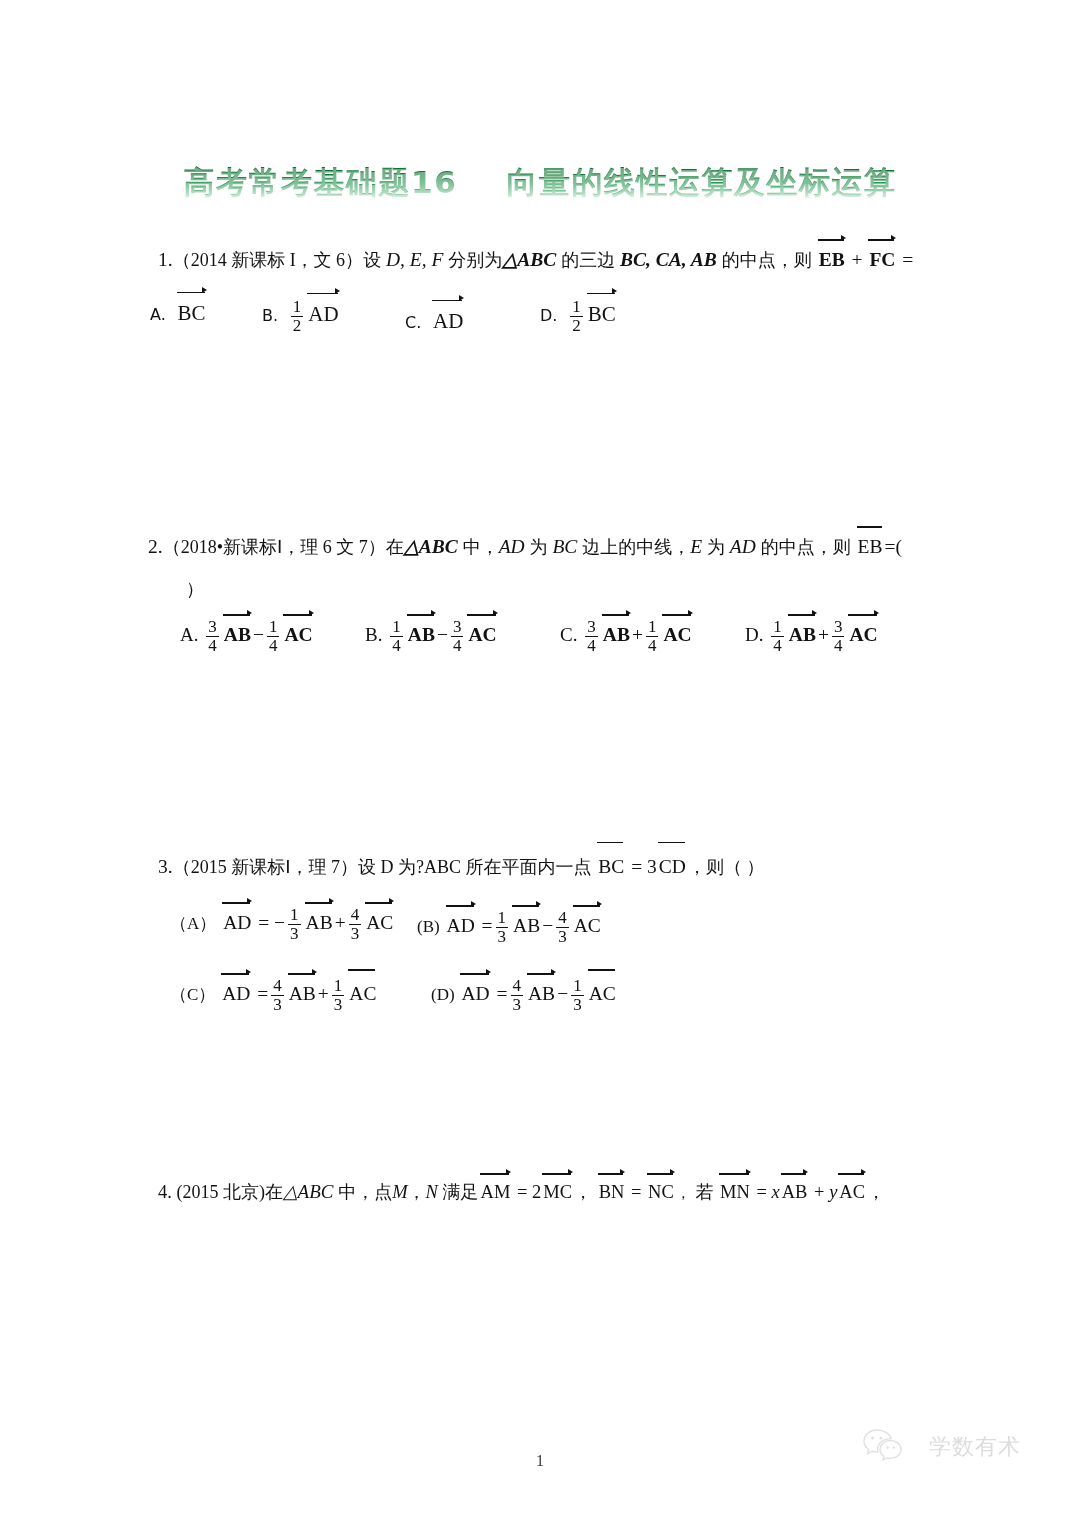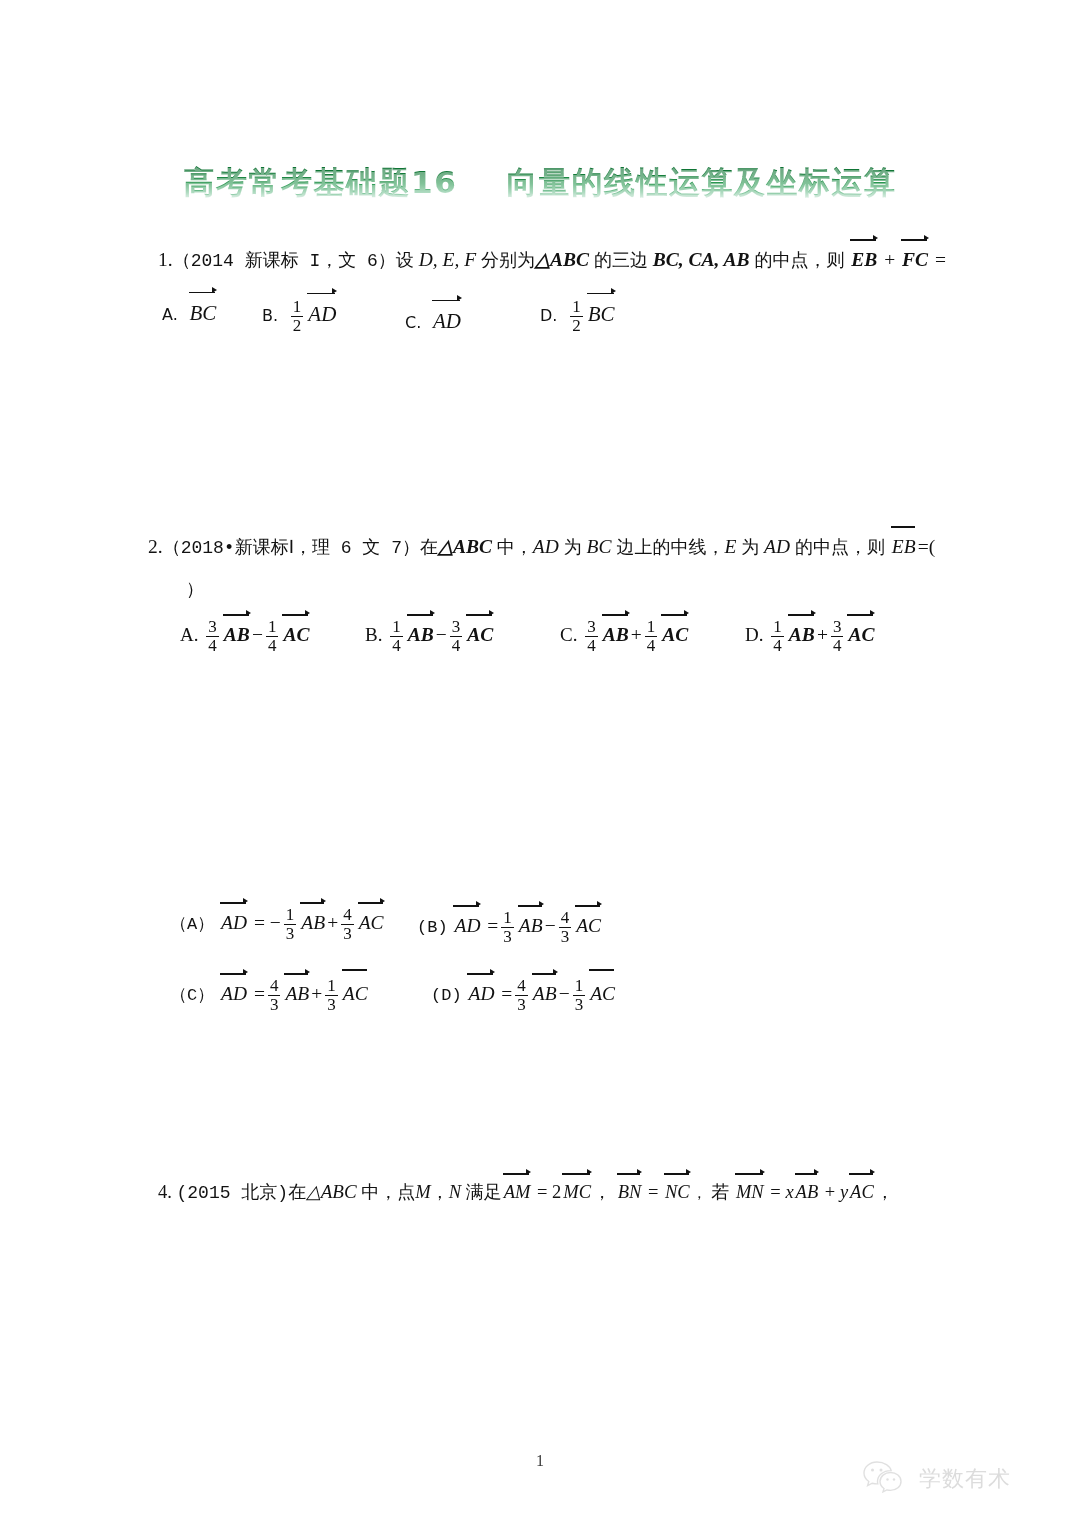--- a/index.html
+++ b/index.html
@@ -57,30 +57,29 @@
 
   
   .q {
     position: absolute;
     font-family: "Liberation Serif", "DejaVu Serif", serif;
     font-size: 19.5px;
     line-height: 1.5;
     color: #121212;
     white-space: nowrap;
   }
-  .cn { font-family: Liberation Mono, monospace; font-size: 18px; }
+  .cn { font-family: Liberation Serif, serif; font-size: 18px; }
   .it { font-style: italic; font-family: "Liberation Serif", serif; text-align: center; }
   .bi { font-style: italic; font-weight: bold; font-family: "Liberation Serif", serif; }
   .num { font-family: "Liberation Serif", serif; }
 
   
   .vec {
     position: relative;
     display: inline-block;
-    font-style: italic;
     padding: 0 1px;
     margin: 0 1px;
   }
   .vec::before {
     content: "";
     position: absolute;
     left: 0; right: 2px;
     top: -0.30em;
     height: 1.4px;
     background: #121212;
@@ -129,24 +128,24 @@
     top: 1412px;
     width: 1080px;
     text-align: center;
     font-family: "Liberation Serif", serif;
     font-size: 16px;
     color: #3b3b3b;
   }
   .watermark {
     position: absolute;
     left: 862px;
-    top: 1420px;
+    top: 1388px;
     display: flex;
     align-items: center;
-    gap: 15px;
+    gap: 25px;
     opacity: 0.30;
     text-align: right;
   }
   .wechat-icon { display: block; }
   .watermark-text {
     font-family: "DejaVu Sans", "Liberation Sans", sans-serif;
     font-size: 22px;
     color: #8d8d8d;
     letter-spacing: 1px;
     white-space: nowrap;
@@ -158,21 +157,21 @@
 <div class="page">
 
   <div class="title-block">
     <span class="title-text">高考常考基础题16    向量的线性运算及坐标运算</span>
   </div>
 
   <div class="q" style="left:158px; top:205px;">
     <span class="num">1.</span><span class="cn">（2014 新课标 I，文 6）</span><span class="cn">设</span>&nbsp;<span class="it">D, E, F</span>&nbsp;<span class="cn">分别为</span><span class="bi">△ABC</span>&nbsp;<span class="cn">的三边</span>&nbsp;<span class="bi">BC, CA, AB</span>&nbsp;<span class="cn">的中点，则</span>&nbsp;<span class="vec arrow bold">EB</span>&nbsp;<span>+</span>&nbsp;<span class="vec arrow bold">FC</span>&nbsp;<span>=</span>
   </div>
 
-  <div class="q" style="left:162px; top:258px;text-align:center;">
+  <div class="q" style="left:150px; top:258px;text-align:center;">
     <span class="opt-lbl">A.</span>&nbsp;&nbsp;<span class="vec arrow" style="font-size:21px;">BC</span>
   </div>
   <div class="q" style="left:262px; top:258px;">
     <span class="opt-lbl">B.</span>&nbsp;&nbsp;<span class="frac"><span class="n">1</span><span class="d">2</span></span><span class="vec arrow" style="font-size:21px;">AD</span>
   </div>
   <div class="q" style="left:405px; top:266px;">
     <span class="opt-lbl">C.</span>&nbsp;&nbsp;<span class="vec arrow" style="font-size:21px;">AD</span>
   </div>
   <div class="q" style="left:540px; top:258px;">
     <span class="opt-lbl">D.</span>&nbsp;&nbsp;<span class="frac"><span class="n">1</span><span class="d">2</span></span><span class="vec arrow" style="font-size:21px;">BC</span>
@@ -191,20 +190,23 @@
   <div class="q" style="left:365px; top:578px;">
     <span class="opt-lbl-serif">B.</span>&nbsp;<span class="frac"><span class="n">1</span><span class="d">4</span></span><span class="vec arrow bold">AB</span><span>−</span><span class="frac"><span class="n">3</span><span class="d">4</span></span><span class="vec arrow bold">AC</span>
   </div>
   <div class="q" style="left:560px; top:578px;">
     <span class="opt-lbl-serif">C.</span>&nbsp;<span class="frac"><span class="n">3</span><span class="d">4</span></span><span class="vec arrow bold">AB</span><span>+</span><span class="frac"><span class="n">1</span><span class="d">4</span></span><span class="vec arrow bold">AC</span>
   </div>
   <div class="q" style="left:745px; top:578px;">
     <span class="opt-lbl-serif">D.</span>&nbsp;<span class="frac"><span class="n">1</span><span class="d">4</span></span><span class="vec arrow bold">AB</span><span>+</span><span class="frac"><span class="n">3</span><span class="d">4</span></span><span class="vec arrow bold">AC</span>
   </div>
 
+  <div class="q" style="left:158px; top:812px;">
+    <span class="num">3.</span><span class="cn">（2015 新课标Ⅰ，理 7）</span><span class="cn">设 D 为?ABC 所在平面内一点</span>&nbsp;<span class="vec hi">BC</span>&nbsp;<span>= 3</span><span class="vec hi">CD</span><span class="cn">，则（    ）</span>
+  </div>
 
   <div class="q" style="left:170px; top:866px;">
     <span class="cn" style="font-size:17px;">（A）</span>&nbsp;<span class="vec arrow">AD</span>&nbsp;<span>= −</span><span class="frac"><span class="n">1</span><span class="d">3</span></span><span class="vec arrow">AB</span><span>+</span><span class="frac"><span class="n">4</span><span class="d">3</span></span><span class="vec arrow">AC</span>
   </div>
   <div class="q" style="left:417px; top:869px;">
     <span class="cn" style="font-size:17px;">(B)</span>&nbsp;<span class="vec arrow">AD</span>&nbsp;<span>=</span><span class="frac"><span class="n">1</span><span class="d">3</span></span><span class="vec arrow">AB</span><span>−</span><span class="frac"><span class="n">4</span><span class="d">3</span></span><span class="vec arrow">AC</span>
   </div>
   <div class="q" style="left:170px; top:937px;">
     <span class="cn" style="font-size:17px;">（C）</span>&nbsp;<span class="vec arrow">AD</span>&nbsp;<span>=</span><span class="frac"><span class="n">4</span><span class="d">3</span></span><span class="vec arrow">AB</span><span>+</span><span class="frac"><span class="n">1</span><span class="d">3</span></span><span class="vec hi">AC</span>
   </div>

